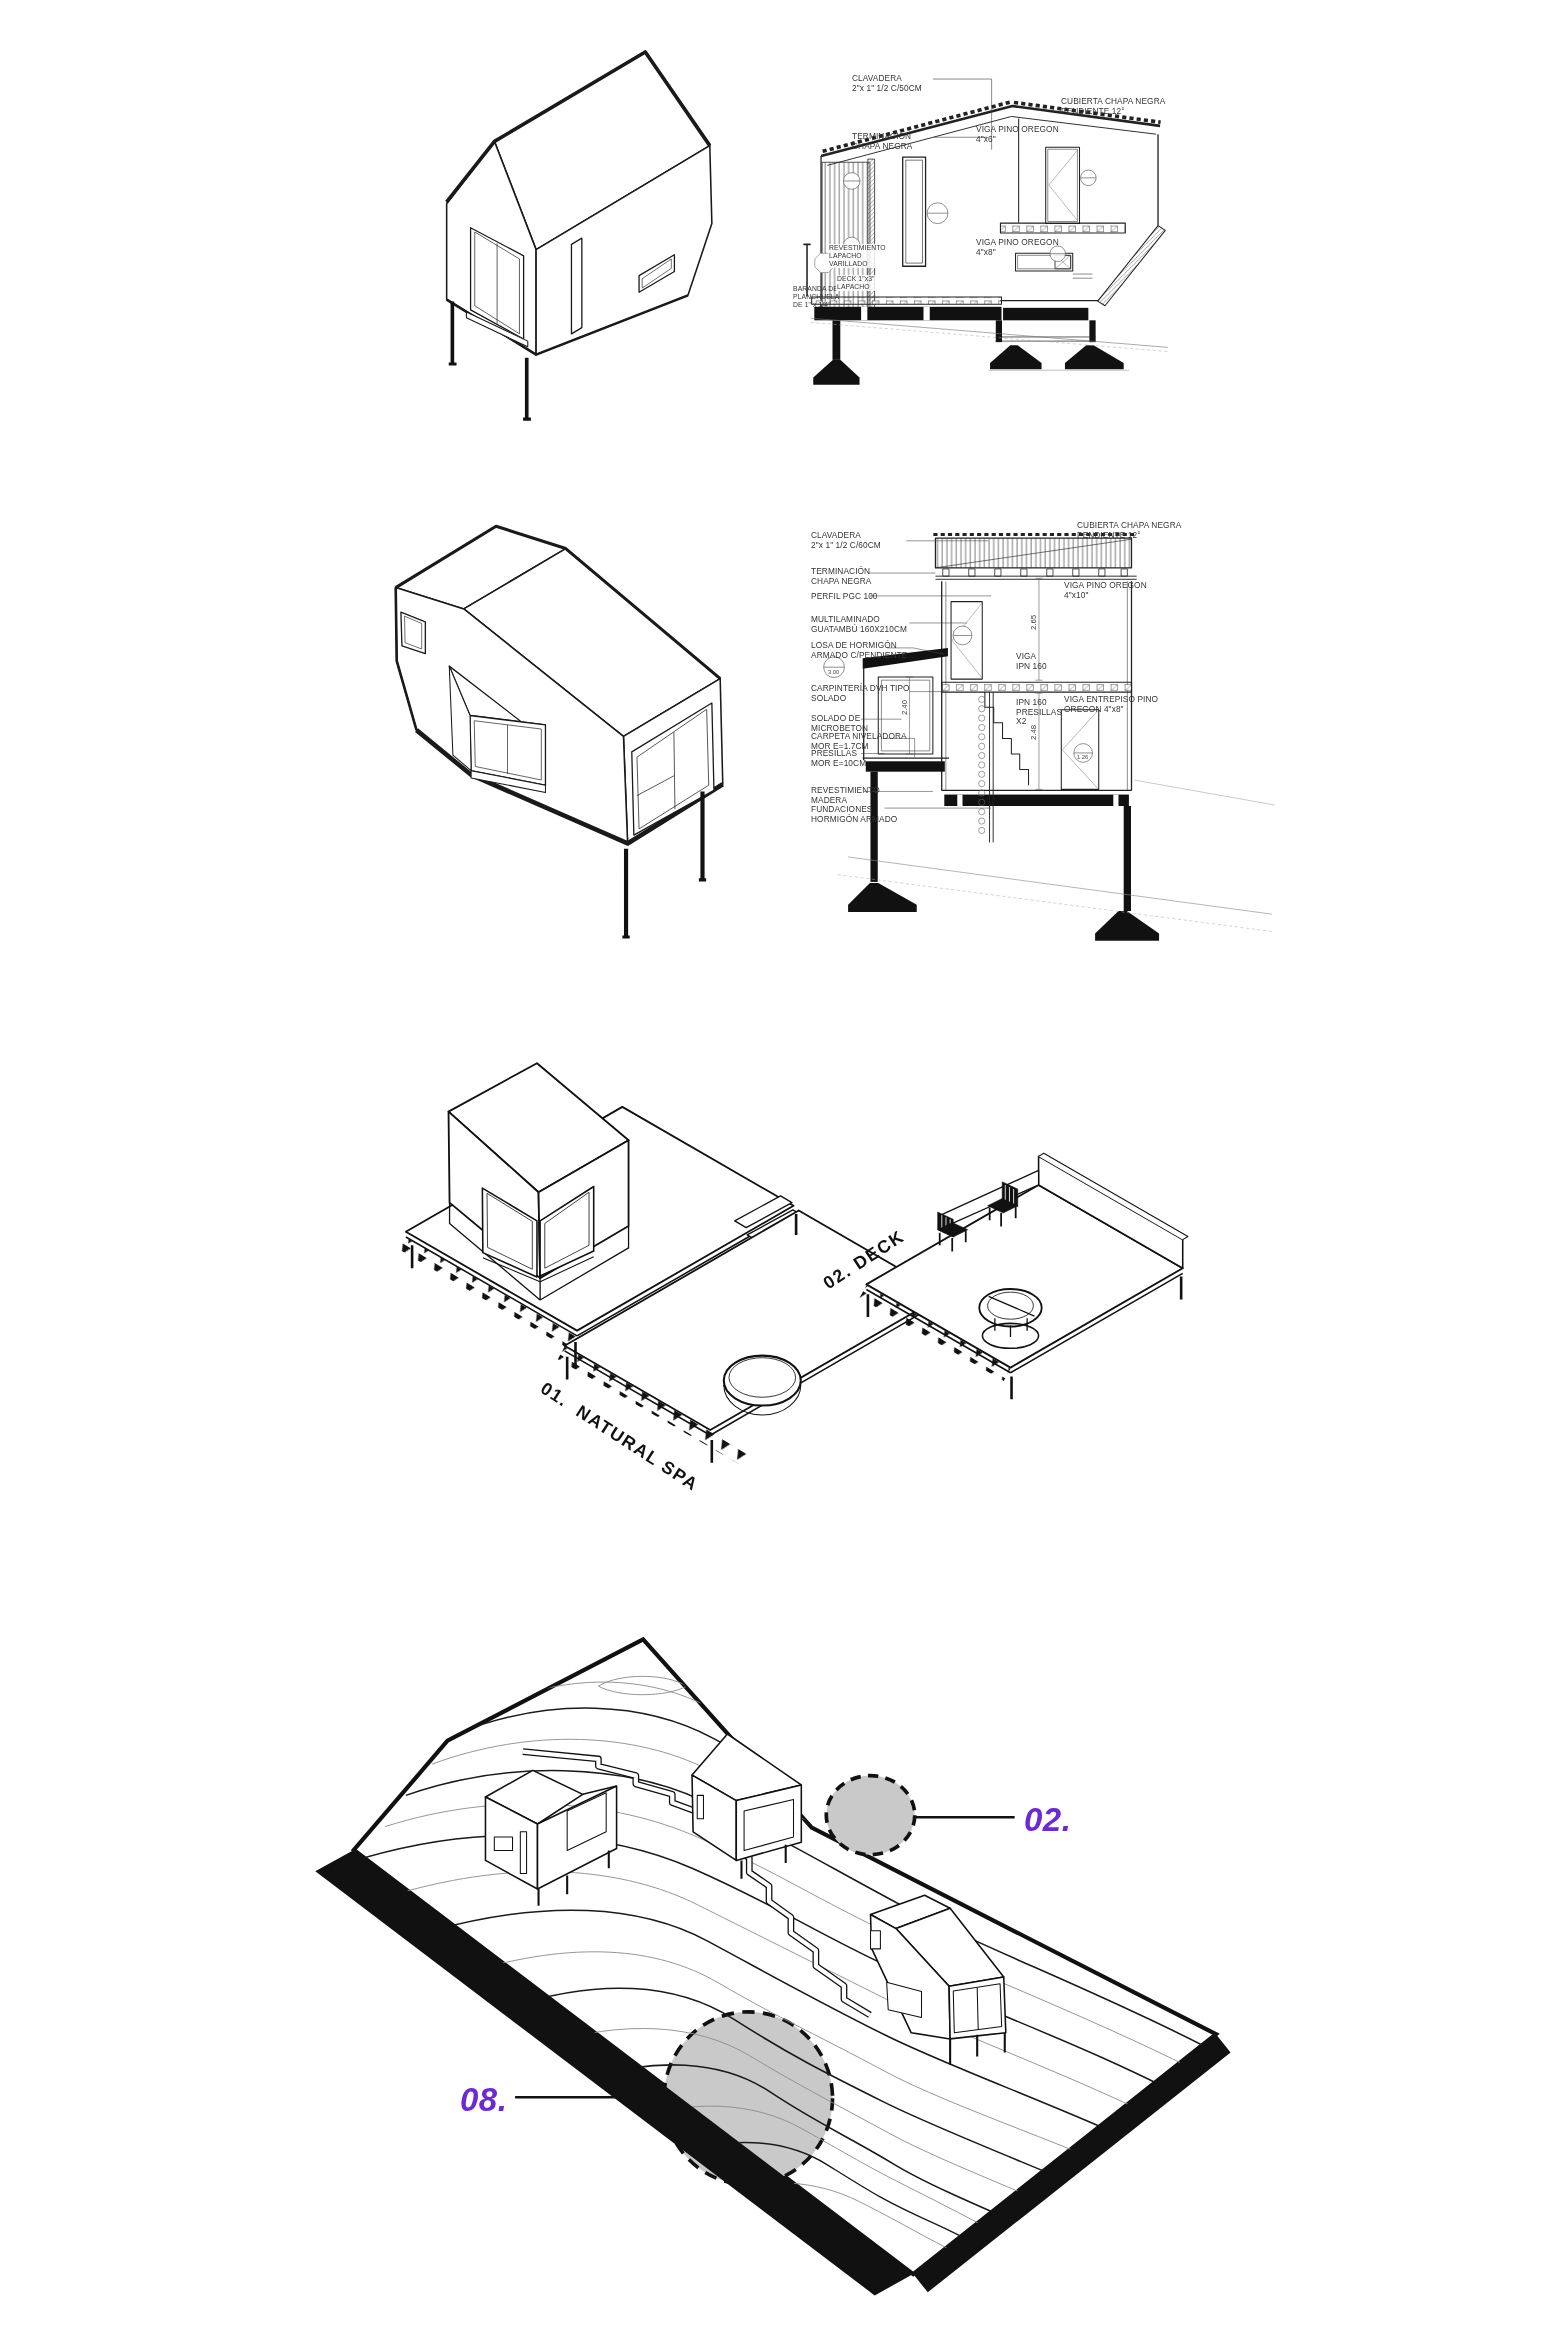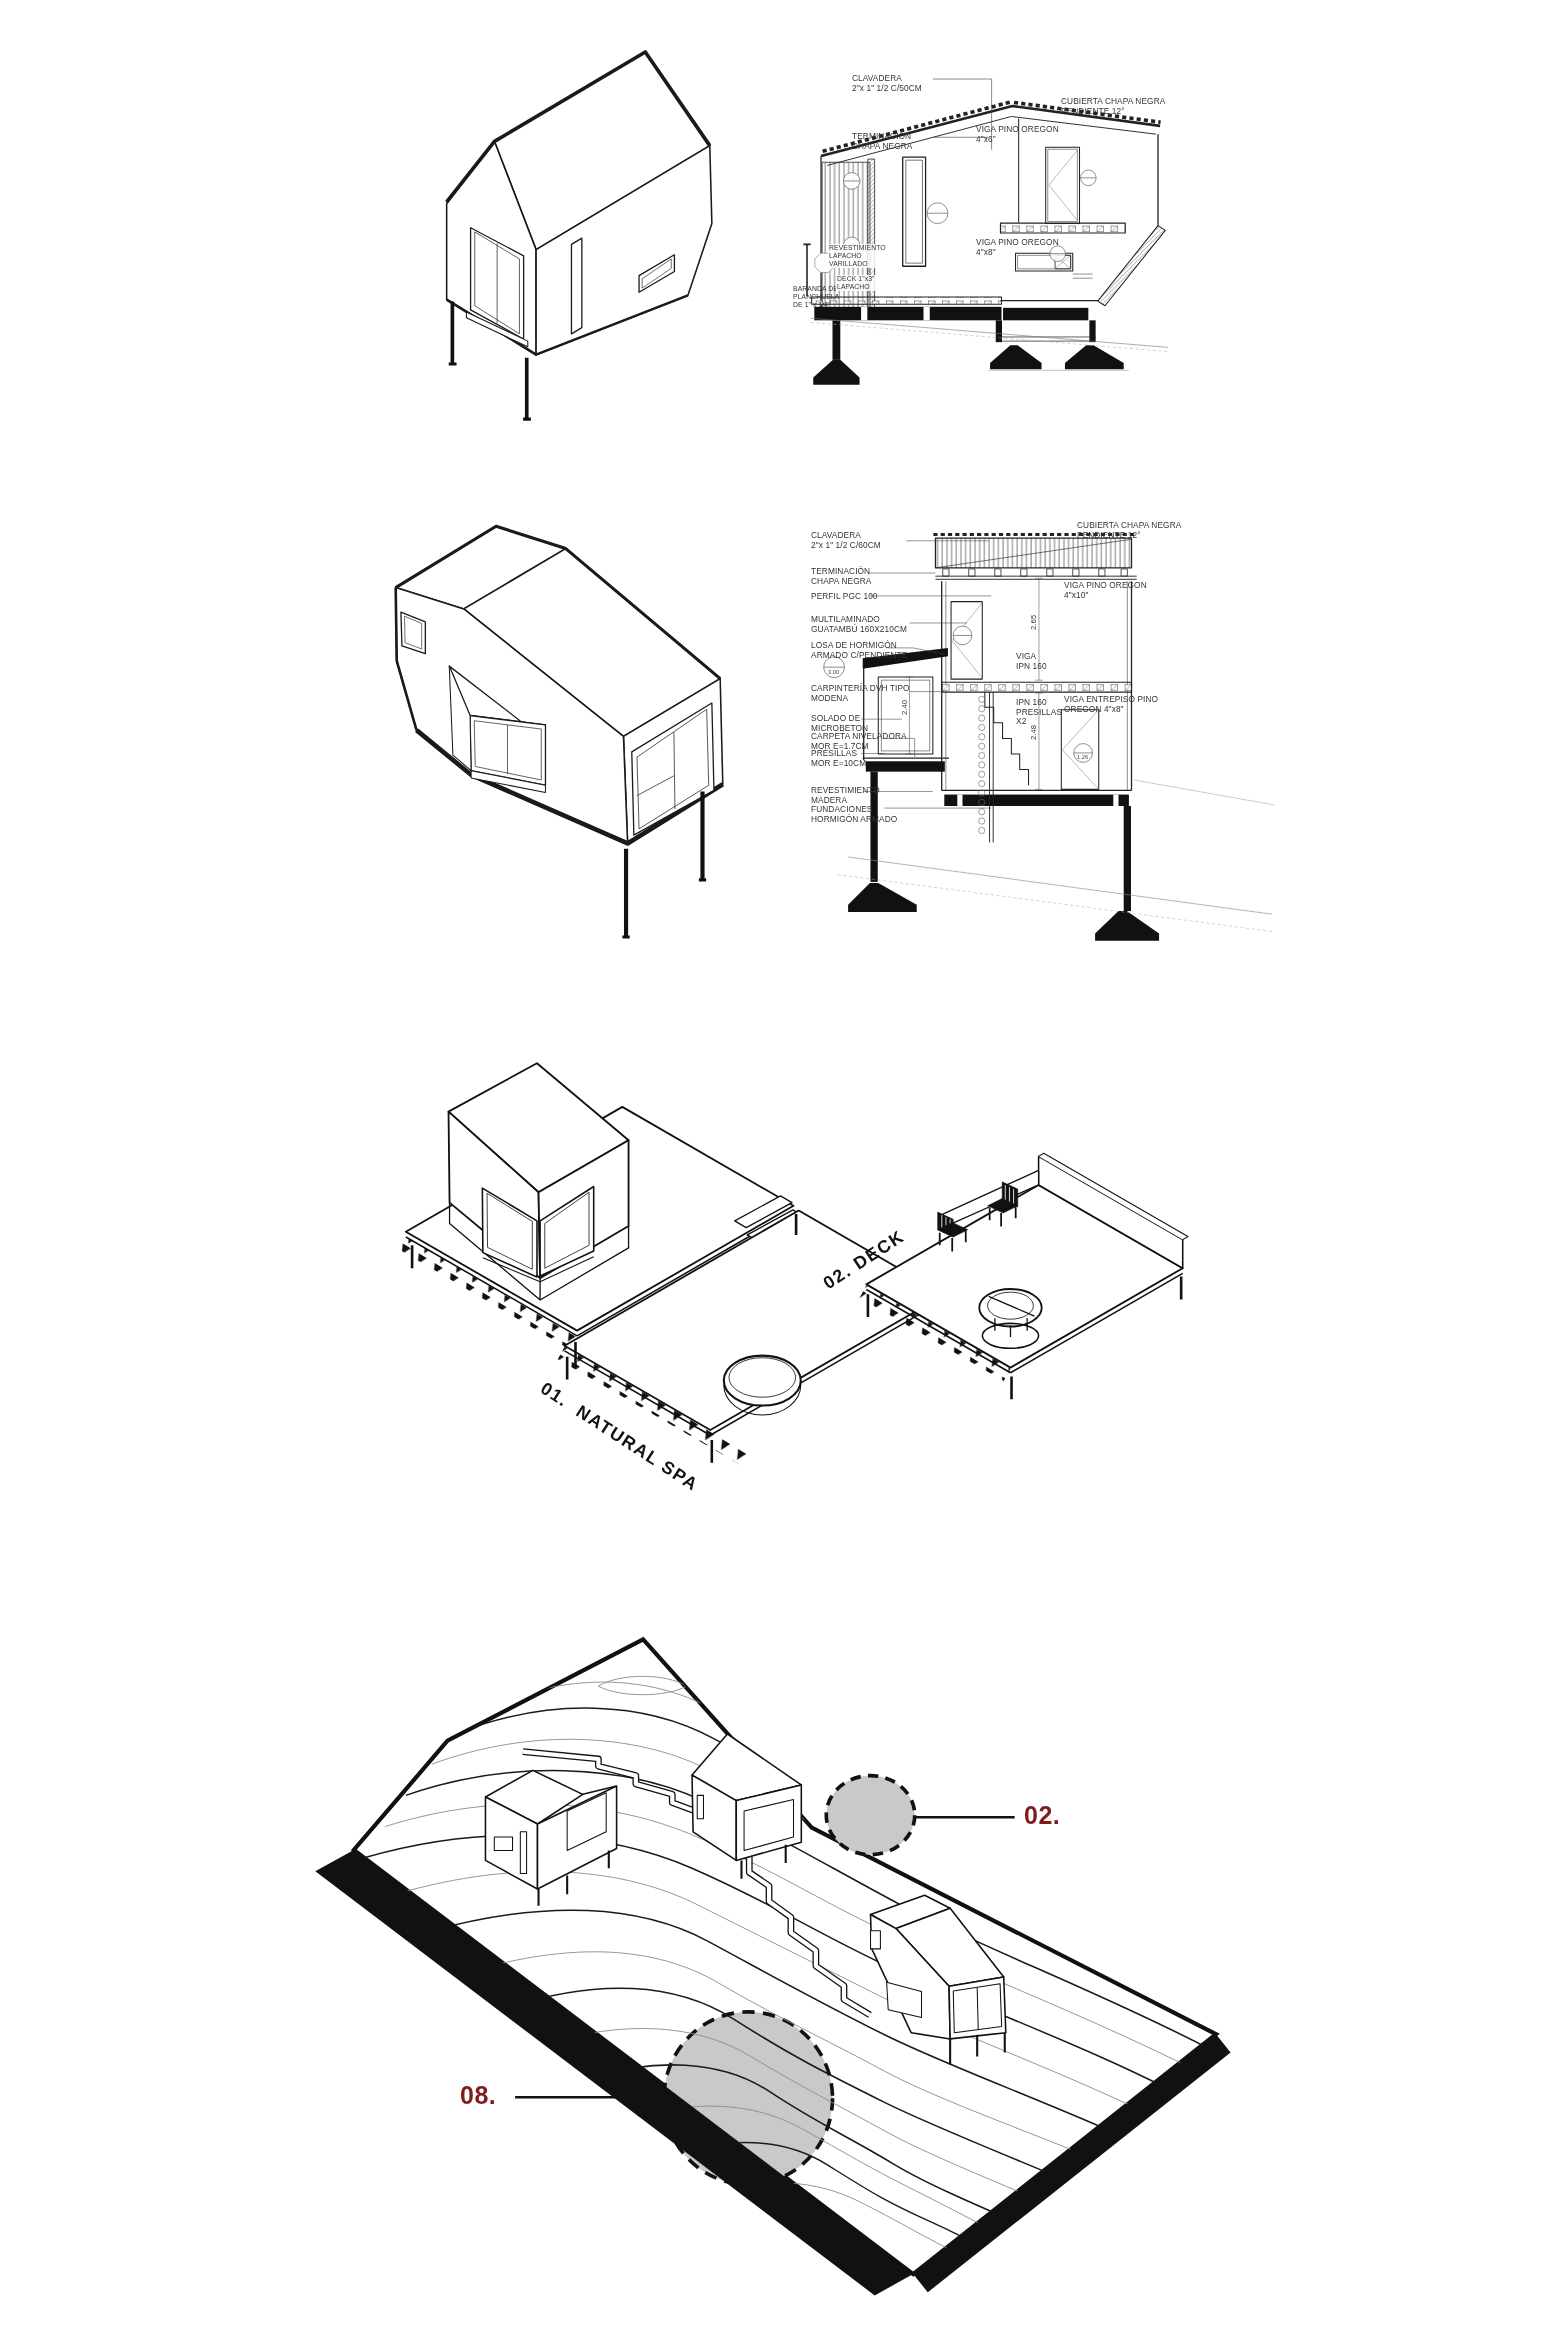--- a/index.html
+++ b/index.html
@@ -7,21 +7,21 @@
          font-family:"Liberation Sans",sans-serif;color:#222;}
   .panel{position:absolute;left:0;width:1561px;}
   .panel svg{position:absolute;left:0;top:0;}
   .lbl{position:absolute;font-size:8.3px;line-height:1.16;color:#333;letter-spacing:0.1px;white-space:pre;}
   .lbl span{display:block;}
   .lbl.small{font-size:6.8px;}
   .lbl.onwhite{background:rgba(255,255,255,.85);padding:0 1px;}
   .dim{position:absolute;font-size:7.8px;color:#333;transform:rotate(-90deg);transform-origin:left top;white-space:nowrap;}
   .tagtxt{position:absolute;font-size:5.7px;color:#444;}
   .biglbl{position:absolute;font-size:17.7px;font-weight:bold;letter-spacing:1.6px;color:#111;white-space:pre;}
-  .sitelbl{position:absolute;font-size:25px;font-weight:bold;letter-spacing:0.5px;color:#7f1d1d;}
+  .sitelbl{position:absolute;font-size:33px;font-weight:bold;letter-spacing:0.5px;color:#6d28d9;font-style:italic;}
   .rot33{transform:rotate(33deg);transform-origin:left top;}
   .rotm33{transform:rotate(-33deg);transform-origin:left bottom;}
 </style>
 </head>
 <body>
 
 <div id="sheet">
 
   <div class="panel" style="top:0;height:494px">
     <svg width="1561" height="494" viewBox="0 0 3000 950">
@@ -234,21 +234,21 @@
             <path d="M2064,1448 h36"></path>
         </g>
       </g>
     </svg>
 
     <div class="lbl" style="left:811px;top:37px"><span>CLAVADERA</span><span>2"x 1" 1/2 C/60CM</span></div>
     <div class="lbl" style="left:811px;top:73px"><span>TERMINACIÓN</span><span>CHAPA NEGRA</span></div>
     <div class="lbl" style="left:811px;top:98px"><span>PERFIL PGC 100</span></div>
     <div class="lbl" style="left:811px;top:121px"><span>MULTILAMINADO</span><span>GUATAMBÚ 160X210CM</span></div>
     <div class="lbl" style="left:811px;top:147px"><span>LOSA DE HORMIGÓN</span><span>ARMADO C/PENDIENTE</span></div>
-    <div class="lbl" style="left:811px;top:190px"><span>CARPINTERÍA DVH TIPO</span><span>MODENA</span></div>
+    <div class="lbl" style="left:811px;top:190px"><span>CARPINTERÍA DVH TIPO</span><span>SOLADO</span></div>
     <div class="lbl" style="left:811px;top:220px"><span>SOLADO DE</span><span>MICROBETON</span></div>
     <div class="lbl" style="left:811px;top:238px"><span>CARPETA NIVELADORA</span><span>MOR E=1.7CM</span></div>
     <div class="lbl" style="left:811px;top:255px"><span>PRESILLAS</span><span>MOR E=10CM</span></div>
     <div class="lbl" style="left:811px;top:292px"><span>REVESTIMIENTO</span><span>MADERA</span></div>
     <div class="lbl" style="left:811px;top:311px"><span>FUNDACIONES</span><span>HORMIGÓN ARMADO</span></div>
 
     <div class="lbl" style="left:1077px;top:27px"><span>CUBIERTA CHAPA NEGRA</span><span>PENDIENTE 12°</span></div>
     <div class="lbl" style="left:1064px;top:87px"><span>VIGA PINO OREGON</span><span>4"x10"</span></div>
     <div class="lbl" style="left:1064px;top:201px"><span>VIGA ENTREPISO PINO</span><span>OREGON 4"x8"</span></div>
     <div class="lbl" style="left:1016px;top:158px"><span>VIGA</span><span>IPN 160</span></div>

